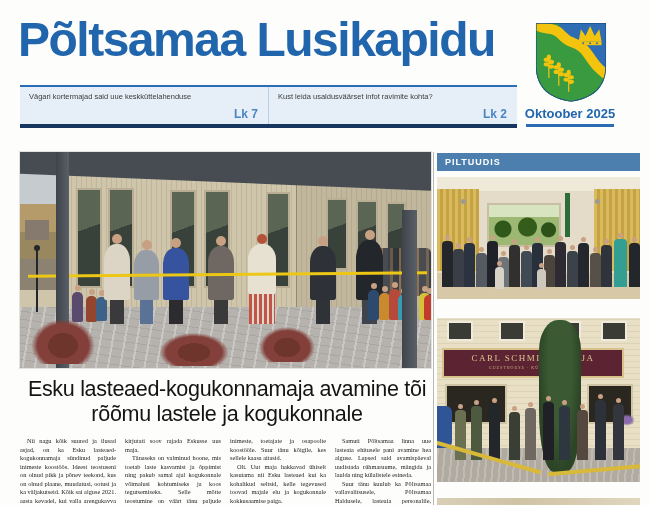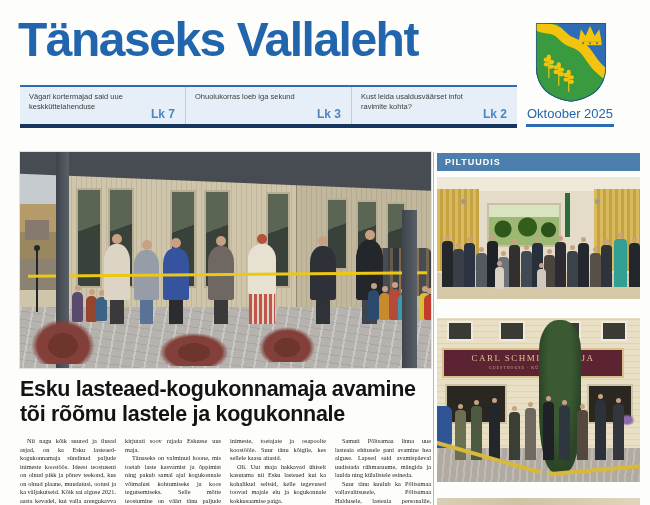--- a/index.html
+++ b/index.html
@@ -10,21 +10,21 @@
   .masthead-title{position:absolute;left:18px;top:16px;font-size:48px;font-weight:bold;
     color:#2165ad;letter-spacing:-1.5px;line-height:1;white-space:nowrap;}
   .thin-rule{position:absolute;left:20px;top:85px;width:497px;height:2px;background:#2b6cb5;}
   .teasers{position:absolute;left:20px;top:87px;width:497px;height:37px;background:#e6eff7;display:flex;}
   .teaser{flex:1;position:relative;padding:5px 9px 3px 9px;box-sizing:border-box;}
   .teaser + .teaser{border-left:1px solid #b9cfe4;}
   .teaser-text{font-size:7.5px;line-height:1.35;color:#3c3c3c;max-width:78%;}
   .page-ref{position:absolute;right:10px;bottom:3px;font-size:12px;font-weight:bold;color:#4a86c2;}
   .thick-rule{position:absolute;left:20px;top:124px;width:497px;height:4px;background:#16365f;}
   .issue-date{position:absolute;left:524px;top:106px;width:92px;text-align:center;
-    font-size:13px;font-weight:400;color:#2266ae;}
+    font-size:13px;font-weight:700;color:#2266ae;}
   .date-rule{position:absolute;left:526px;top:124px;width:88px;height:3px;background:#2b6cb5;}
   .coa{position:absolute;left:528px;top:20px;width:86px;height:84px;}
 
   
   .lead-photo{position:absolute;left:20px;top:152px;width:411px;height:216px;overflow:hidden;
     background:#cfc5ab;outline:1px solid #e2e2e0;}
   .mp-scene{position:absolute;left:0;top:18px;width:48px;height:120px;z-index:0;
     background:linear-gradient(#c6cbd0 0 28%,#b59a6a 28% 52%,#98875f 52% 74%,#8c8272 74%);}
   .mp-house{position:absolute;left:5px;top:50px;width:24px;height:20px;background:#857а6d;background:#857a6d;}
   .mp-wall{position:absolute;left:46px;right:0;top:19px;bottom:61px;z-index:1;background:#cfc5ab;
@@ -52,22 +52,22 @@
     border-radius:45% 45% 8% 8%/30% 30% 4% 4%;}
   .p-legs{width:55%;height:24px;background:var(--pants);flex:0 0 auto;}
   .redhead .p-head{background:#b5523a;}
   .skirt .p-legs{width:92%;height:30px;
     background:repeating-linear-gradient(90deg,#c2554a 0 3px,#e0d8c8 3px 5px);}
   .kid{position:absolute;border-radius:5px 5px 2px 2px;background:var(--c);z-index:3;width:11px;}
   .kid::before{content:"";display:block;width:6px;height:6px;border-radius:50%;background:#c8a084;margin:-7px auto 0;}
   .shrub{position:absolute;z-index:6;filter:blur(.5px);
     background:radial-gradient(ellipse at 50% 60%,#6e352c 0 32%,#83403a 32% 55%,rgba(0,0,0,0) 68%);}
 
-  .headline{position:absolute;left:20px;top:377px;width:414px;font-size:21.5px;font-weight:bold;
-    color:#141414;line-height:1.17;letter-spacing:-.3px;}
+  .headline{position:absolute;left:20px;top:377px;width:414px;font-size:21.5px;font-weight:normal;
+    color:#141414;line-height:1.17;letter-spacing:-.3px;text-align:center;}
   .body-text{position:absolute;left:20px;top:437px;width:411px;height:68px;overflow:hidden;
     column-count:4;column-gap:9px;font-family:"Liberation Serif",serif;font-size:6.3px;
     line-height:1.35;text-align:justify;color:#1c1c1c;}
   .body-text p{margin:0;text-indent:7px;}
 
   .v-divider{position:absolute;left:433px;top:152px;width:1px;height:353px;background:#b7b7b7;}
 
   
   .section-header{position:absolute;left:437px;top:153px;width:203px;height:18px;background:#4d7fae;
     color:#fff;font-size:9px;font-weight:bold;letter-spacing:1px;line-height:19px;
@@ -116,21 +116,21 @@
     background:radial-gradient(ellipse,#8a6aaa 0 40%,rgba(0,0,0,0) 70%);}
 
   
   .ph3{top:498px;height:10px;background:linear-gradient(90deg,#d9cfb6,#cfc3a6 40%,#e0d6bd);}
 </style>
 </head>
 <body>
 
 <div class="page">
 
-  <div class="masthead-title">Tänaseks Vallaleht</div>
+  <div class="masthead-title">Põltsamaa Lusikapidu</div>
 
   <svg class="coa" viewBox="0 0 100 110">
     <defs>
         <clipPath id="sh">
           <path d="M4,4 H96 V60 C96,90 77,103 50,107 C23,103 4,90 4,60 Z"></path>
         </clipPath>
       </defs>
     <g clip-path="url(#sh)">
       <rect x="0" y="0" width="100" height="110" fill="#2e6cb4"></rect>
       <path d="M24,-4 L104,82 L104,114 L-6,114 L-6,6 Z" fill="#3a9a3f"></path>
@@ -173,24 +173,20 @@
   </svg>
 
   <div class="thin-rule"></div>
 
   <div class="teasers">
     <div class="teaser">
       <div class="teaser-text">Vägari kortermajad said uue keskküttelahenduse</div>
       <div class="page-ref">Lk 7</div>
     </div>
     <div class="teaser">
-      <div class="teaser-text">Ohuolukorras loeb iga sekund</div>
-      <div class="page-ref">Lk 3</div>
-    </div>
-    <div class="teaser">
       <div class="teaser-text">Kust leida usaldusväärset infot ravimite kohta?</div>
       <div class="page-ref">Lk 2</div>
     </div>
   </div>
   <div class="thick-rule"></div>
   <div class="issue-date">Oktoober 2025</div>
   <div class="date-rule"></div>
 
   <div class="lead-photo">
     <div class="mp-scene">

